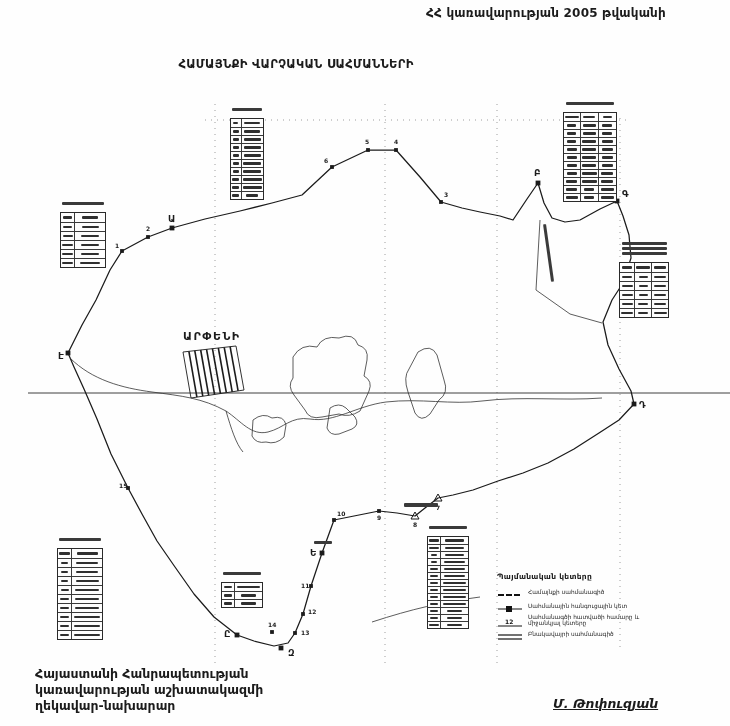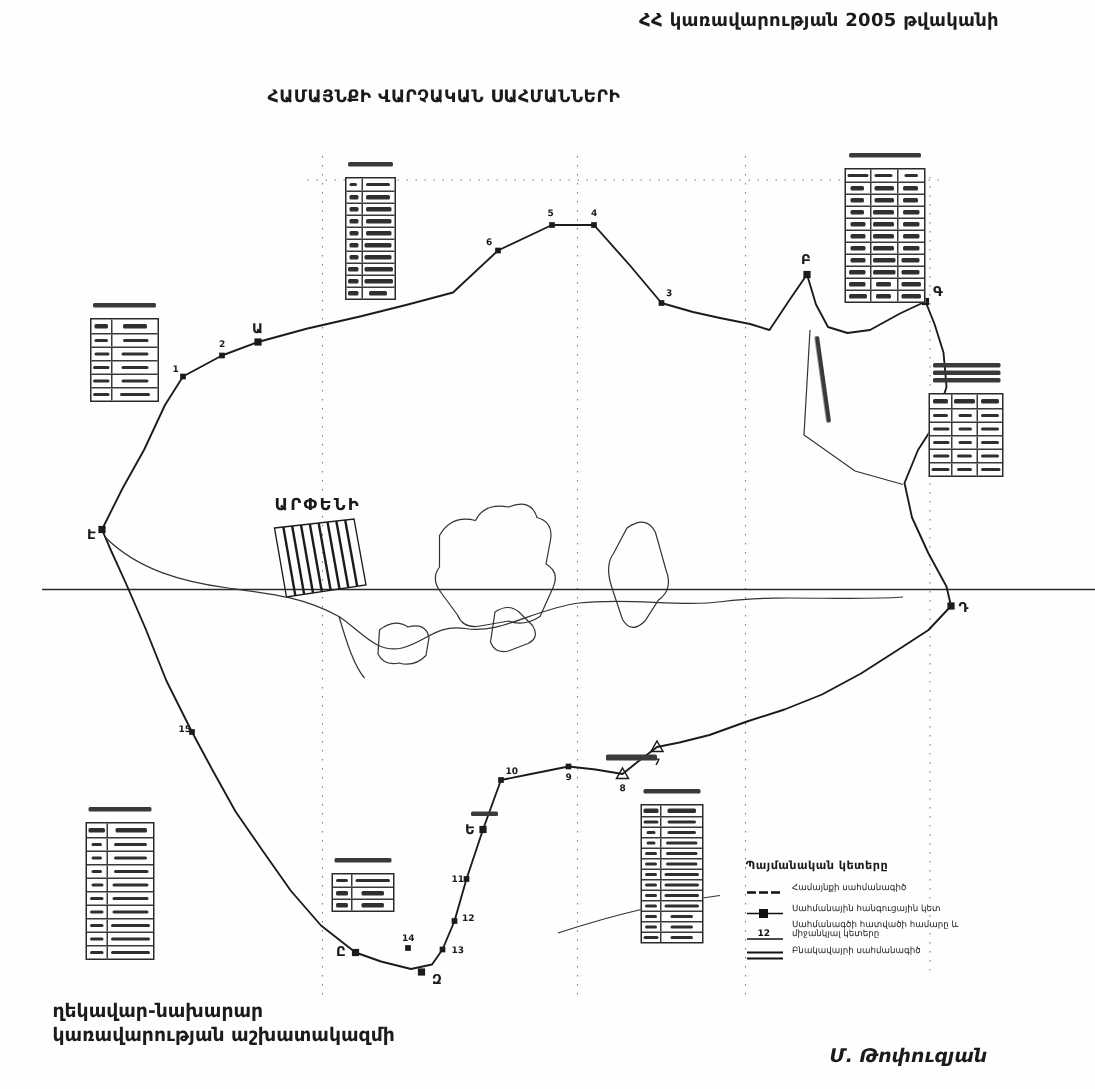--- a/index.html
+++ b/index.html
@@ -25,21 +25,21 @@
   }
   .legend{position:absolute;left:497px;top:572px;width:160px;}
   .legend-title{font-weight:bold;font-size:7.5px;letter-spacing:.3px;margin-bottom:4px;}
   .legend-item{display:flex;align-items:center;height:14px;}
   .legend-sym{width:26px;height:12px;flex:0 0 26px;margin-right:5px;position:relative;}
   .legend-label{font-size:5.8px;line-height:6px;color:#222;}
   .signature{
     position:absolute;left:35px;top:666px;font-weight:bold;font-size:12.5px;line-height:16px;
   }
   .signer{
-    position:absolute;left:553px;top:696px;font-weight:bold;font-style:italic;font-size:12.5px;
+    position:absolute;left:553px;top:696px;font-weight:bold;font-style:italic;font-size:12.5px;text-decoration:underline;
   }
   .btable{
     position:absolute;border:1px solid #2a2a2a;background:#fdfdfd;box-sizing:border-box;
   }
   .btable .trow{display:flex;border-top:1px solid #3a3a3a;box-sizing:border-box;}
   .btable .trow:first-child{border-top:none;}
   .btable .tcell{
     border-left:1px solid #3a3a3a;box-sizing:border-box;display:flex;
     align-items:center;justify-content:center;overflow:hidden;
   }
@@ -713,18 +713,19 @@
           <span class="legend-sym"><svg width="26" height="12">
               <line x1="1" y1="4" x2="25" y2="4" stroke="#111" stroke-width="1.2"></line>
               <line x1="1" y1="8" x2="25" y2="8" stroke="#111" stroke-width="1.2"></line>
             </svg></span>
           <span class="legend-label">Բնակավայրի սահմանագիծ</span>
         </div>
       </div>
   </div>
 
   <div class="signature">
+    <div>Հայաստանի Հանրապետության</div>
+    <div>կառավարության աշխատակազմի</div>
     <div>ղեկավար-նախարար</div>
-    <div>կառավարության աշխատակազմի</div>
   </div>
   <div class="signer">Մ. Թոփուզյան</div>
 
 </div>
 
 </body></html>

